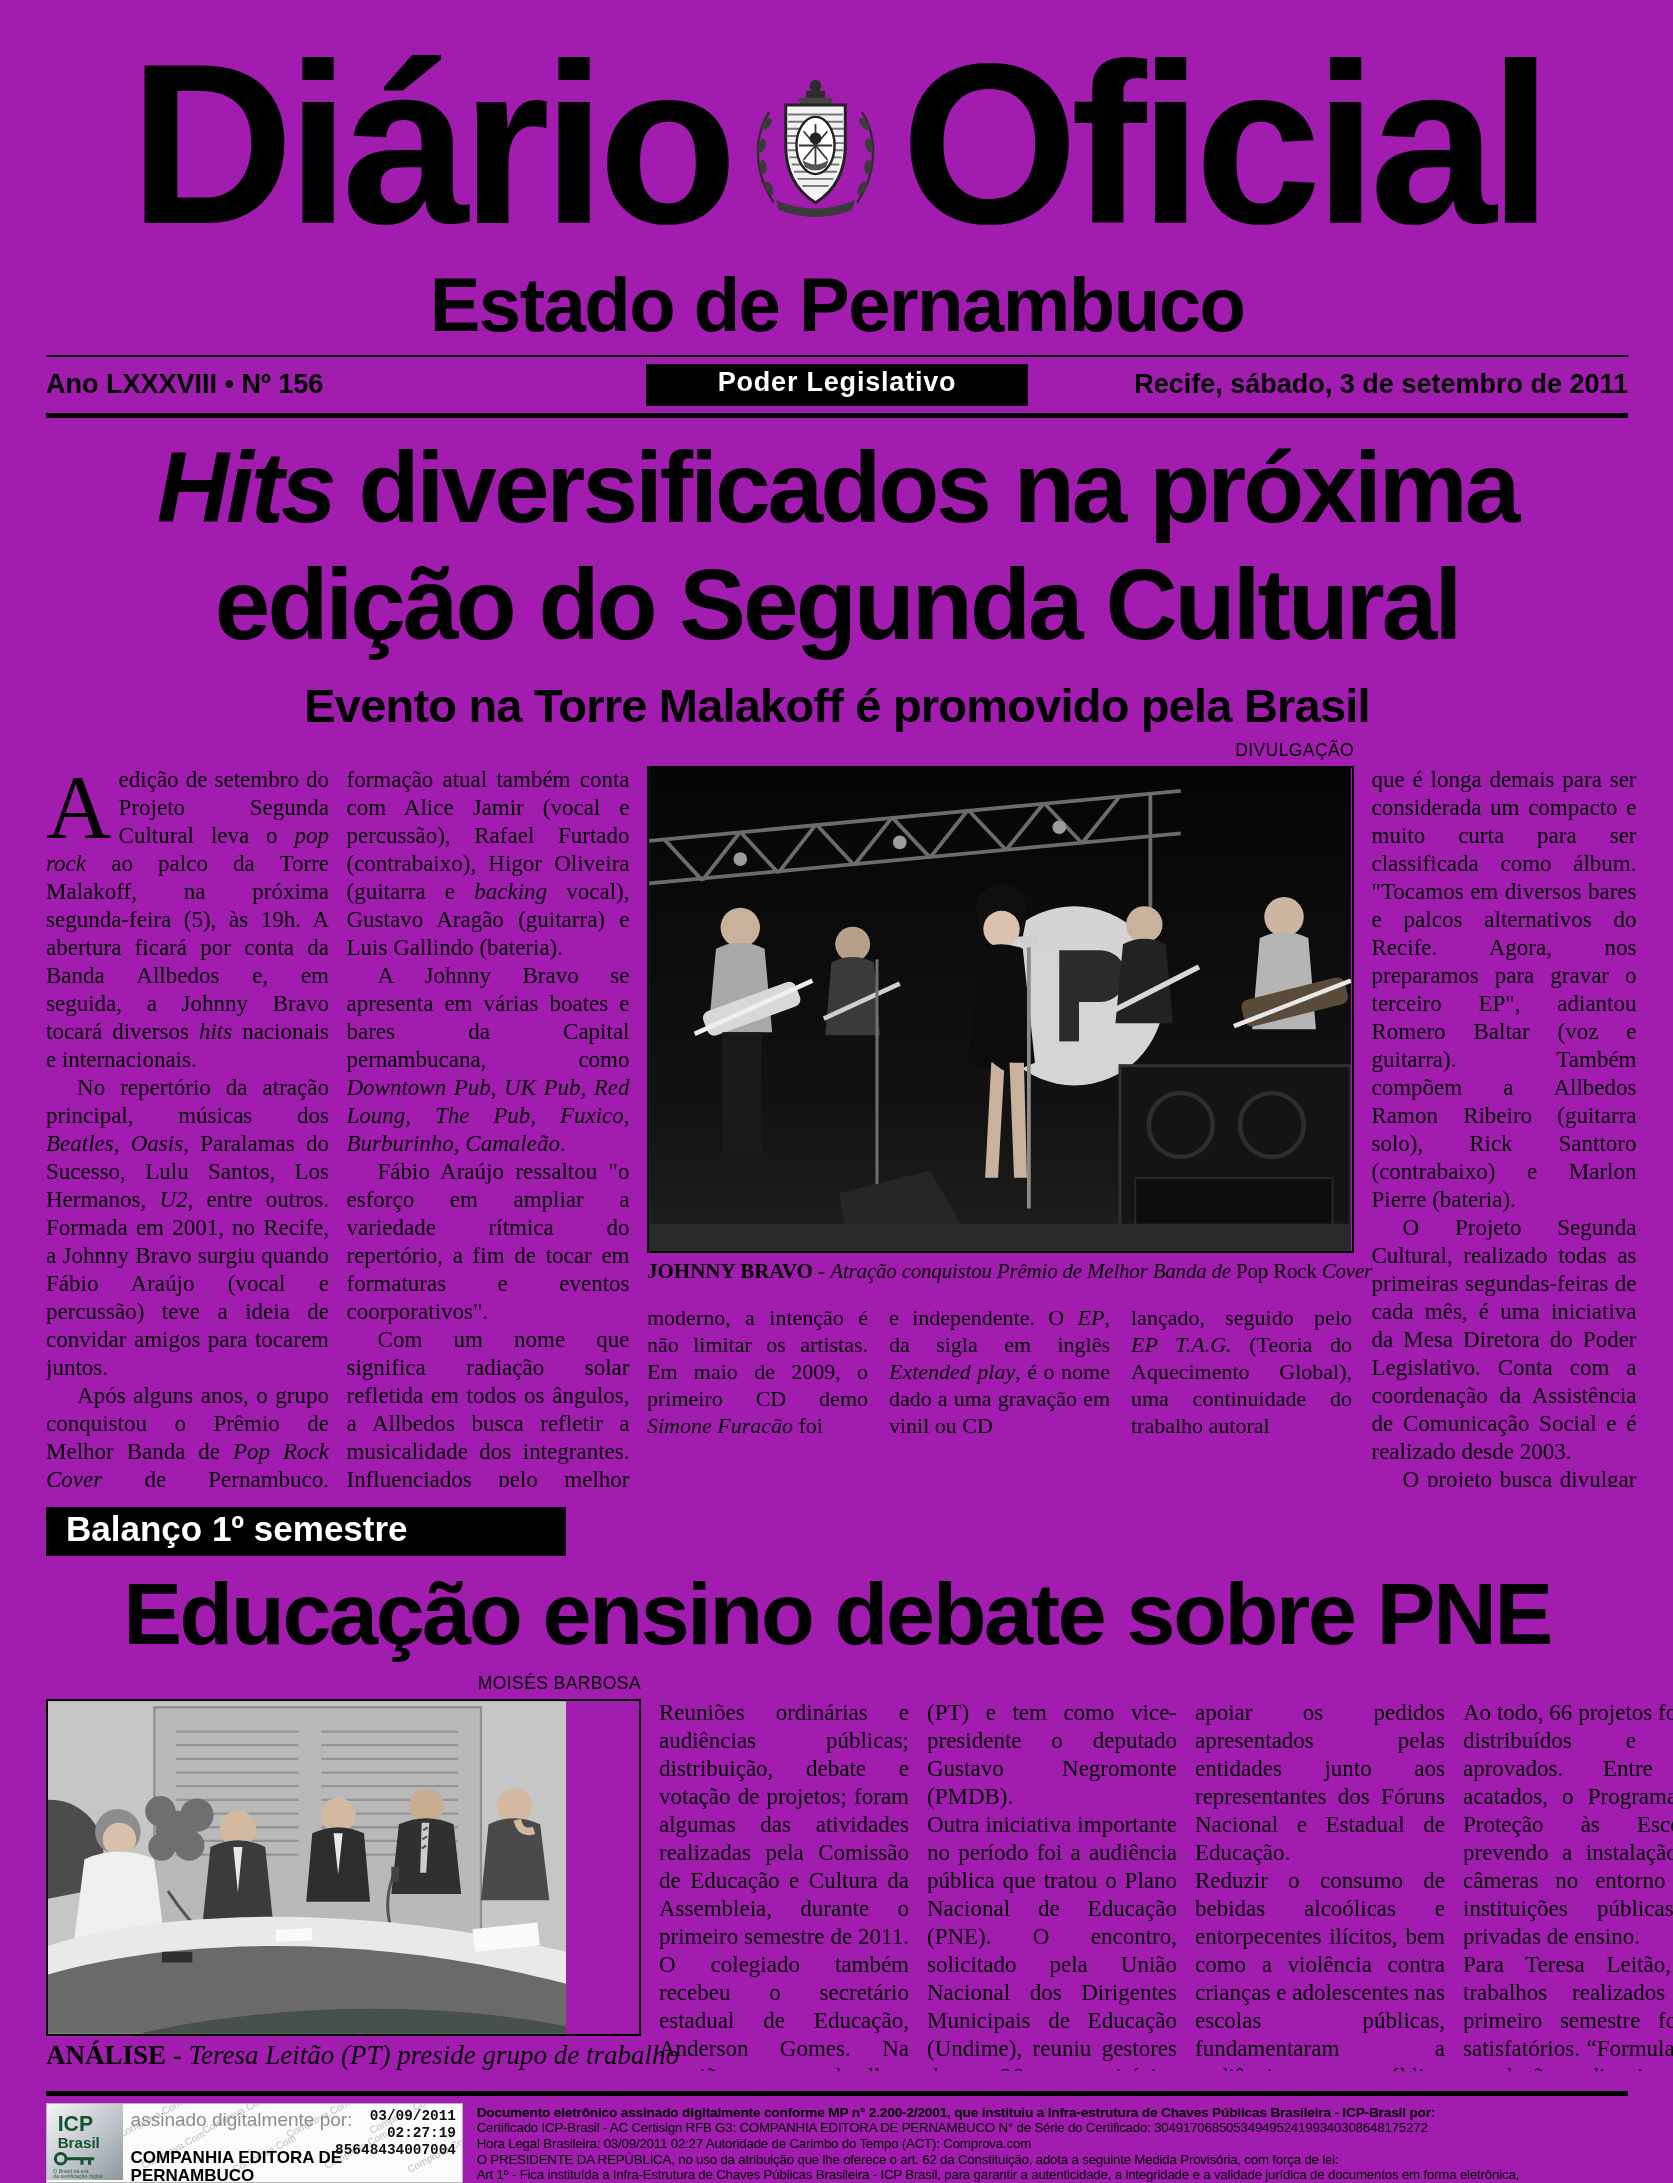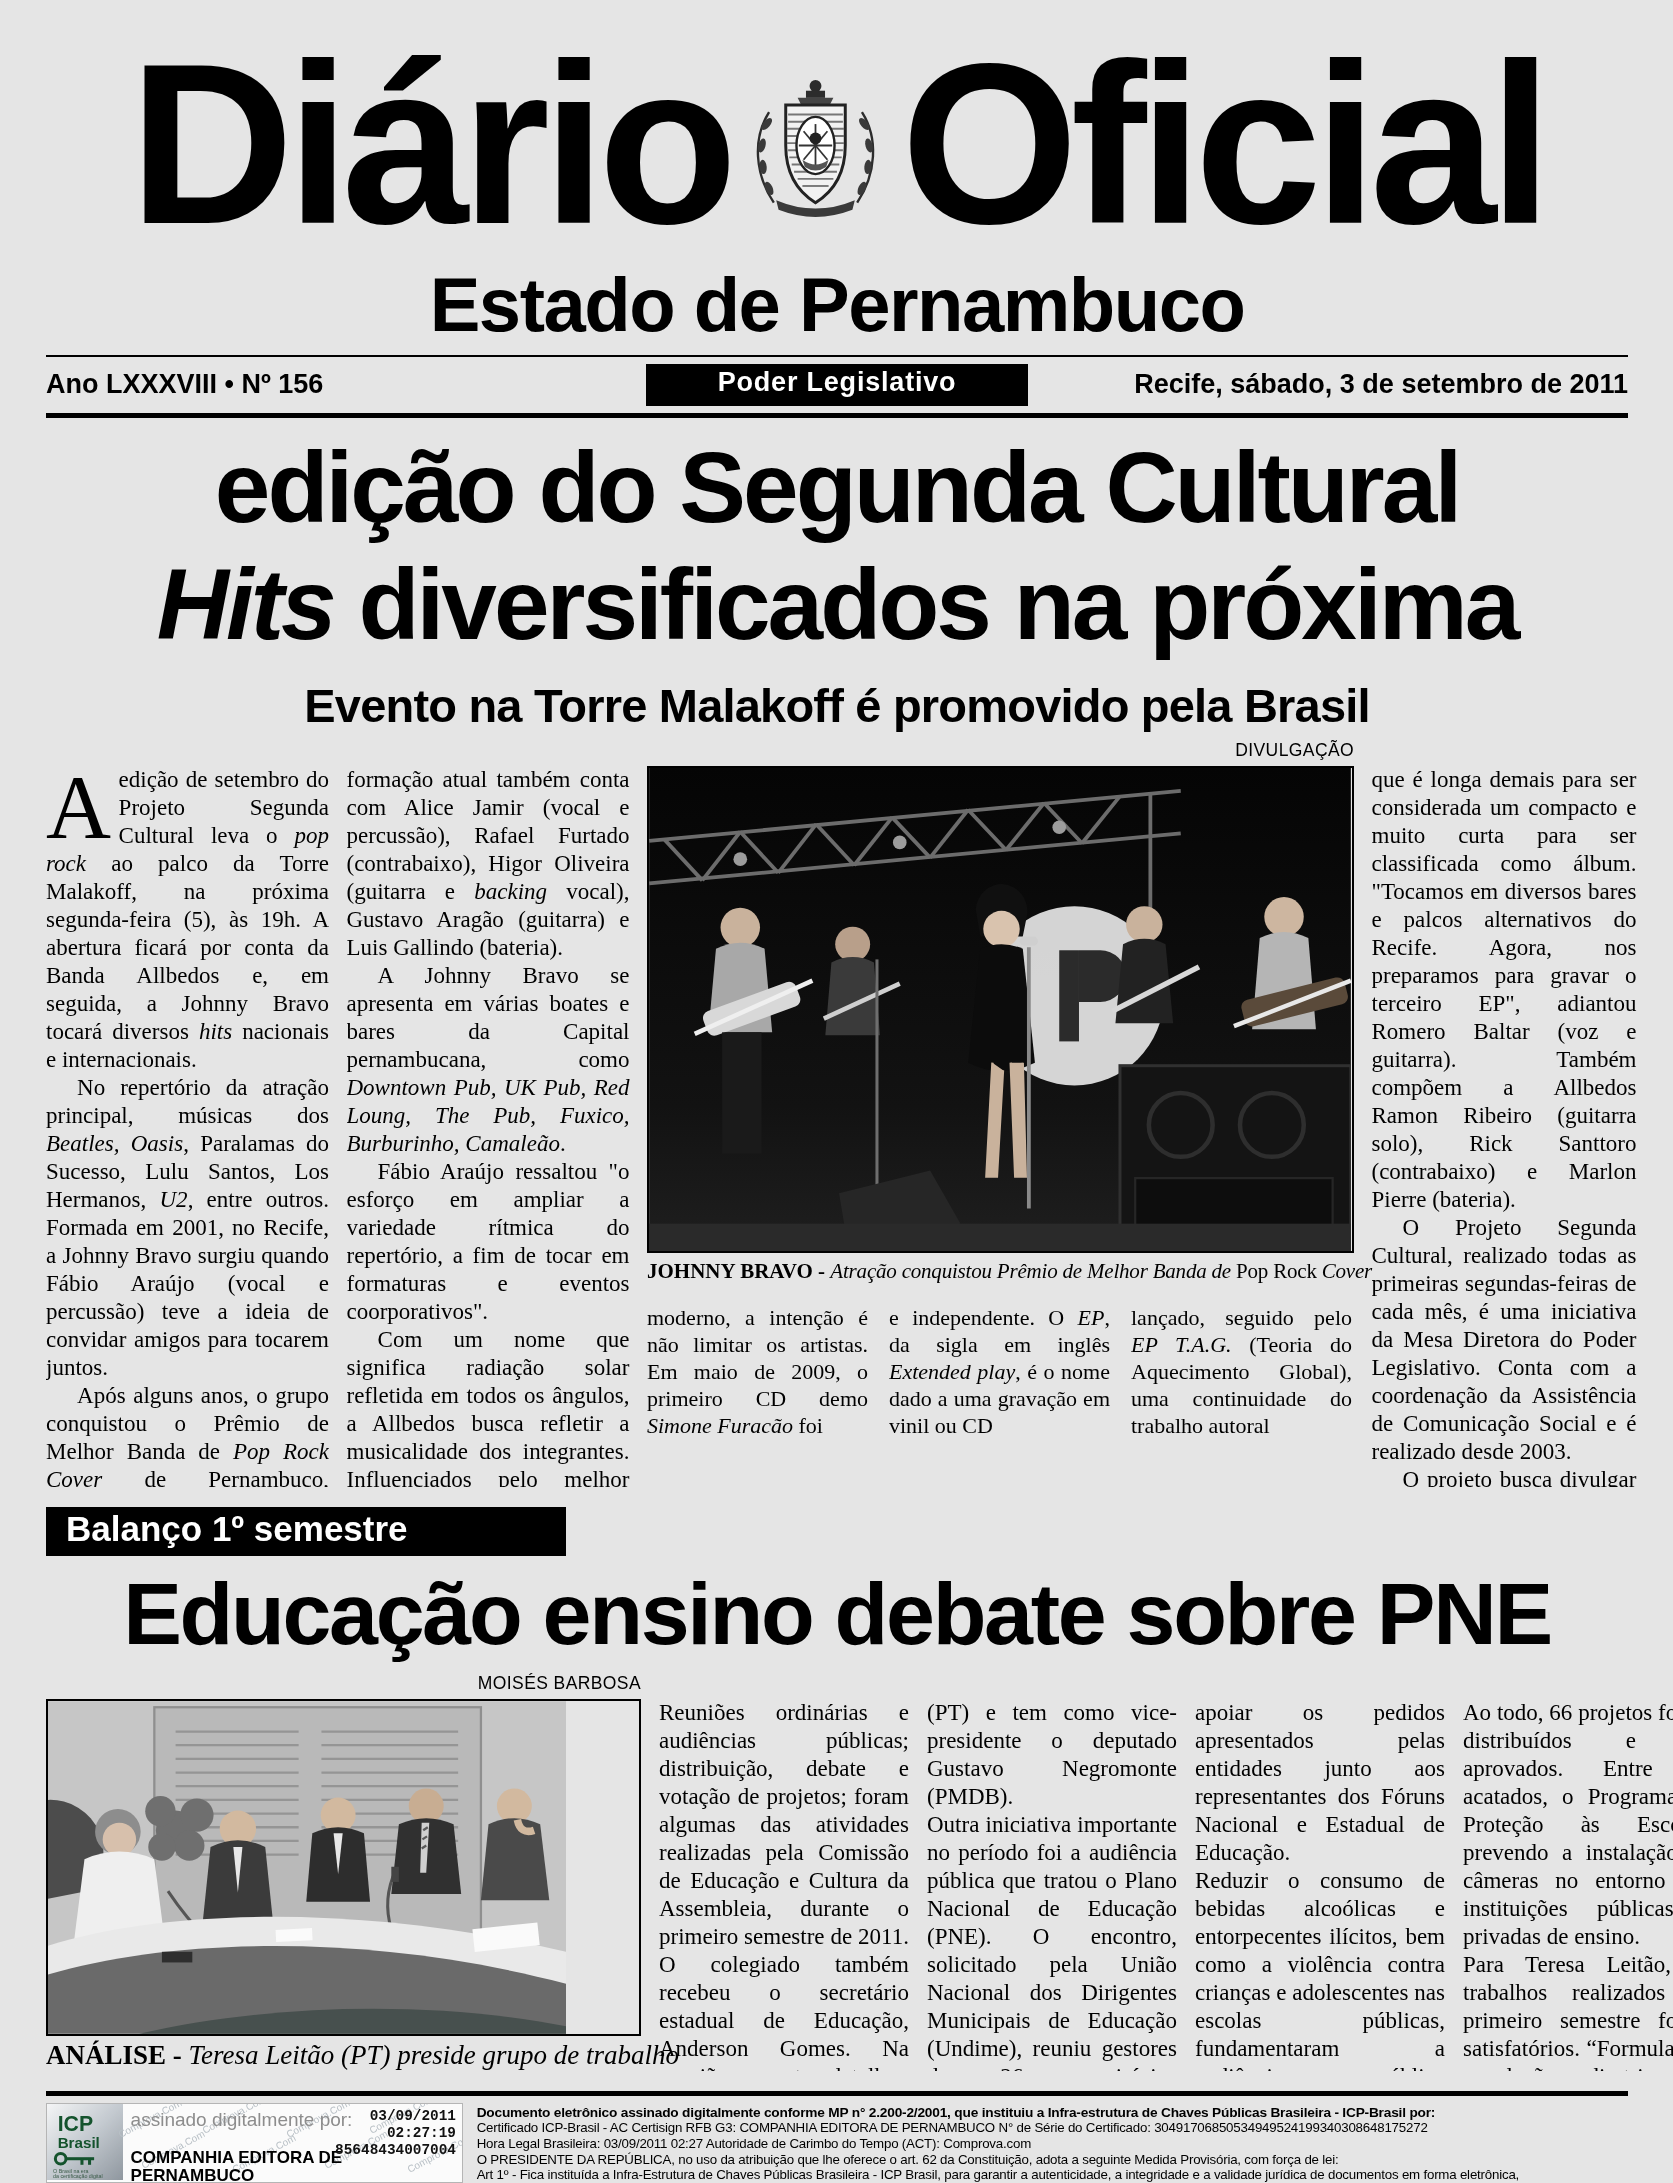--- a/index.html
+++ b/index.html
@@ -1,17 +1,17 @@
 <!DOCTYPE html>
 <html style="font-size:12px"><head>
 <meta charset="utf-8">
 <style>
   * { margin:0; padding:0; box-sizing:border-box; }
   body { background:#888; font-family:"Liberation Serif", serif; }
-  .page { width:1674px; height:2183px; background:#e5e5e5; margin:0 auto; position:relative;
+  .page { width:1674px; height:2183px; background:#a21caf; margin:0 auto; position:relative;
           overflow:hidden; padding:27px 46px 0 46px; color:#000; }
 
   
   .masthead-row { display:flex; justify-content:center; align-items:center; gap:20px; height:236px; }
   .mast-word { font-family:"Liberation Sans", sans-serif; font-weight:700; font-size:228px;
                letter-spacing:-7.6px; line-height:0.9; white-space:nowrap; }
   .mast-sub { text-align:center; font-family:"Liberation Sans", sans-serif; font-weight:700;
               font-size:76px; letter-spacing:-1.5px; margin-top:1.5px; line-height:1.05; }
 
   .rule-thin  { height:2.3px; background:#000; margin-top:10.6px; }
@@ -155,22 +155,22 @@
   <div class="dateline">
     <span class="dl-left">Ano LXXXVIII • Nº 156</span>
     <span class="section-box">Poder Legislativo</span>
     <span class="dl-right">Recife, sábado, 3 de setembro de 2011</span>
   </div>
 
   <div class="rule-thick"></div>
 
   <section>
     <h1 class="headline1">
+      <div><i>Hits</i> diversificados na próxima</div>
       <div>edição do Segunda Cultural</div>
-      <div><i>Hits</i> diversificados na próxima</div>
     </h1>
     <h2 class="subhead">Evento na Torre Malakoff é promovido pela Brasil</h2>
 
     <div class="a1-body">
       <div class="col a1-c12">
         <p class="dropcap">A edição de setembro do Projeto Segunda Cultural leva o <i>pop rock</i> ao palco da Torre Malakoff, na próxima segunda-feira (5), às 19h. A abertura ficará por conta da Banda Allbedos e, em seguida, a Johnny Bravo tocará diversos <i>hits</i> nacionais e internacionais.</p>
         <p class="ind">No repertório da atração principal, músicas dos <i>Beatles, Oasis</i>, Paralamas do Sucesso, Lulu Santos, Los Hermanos, <i>U2</i>, entre outros. Formada em 2001, no Recife, a Johnny Bravo surgiu quando Fábio Araújo (vocal e percussão) teve a ideia de convidar amigos para tocarem juntos.</p>
         <p class="ind runover">Após alguns anos, o grupo conquistou o Prêmio de Melhor Banda de <i>Pop Rock Cover</i> de Pernambuco, concedido pela Academia Internacional de Literatura e Artes, em 2009. A</p>
       </div>
       <div class="col a1-c12">

